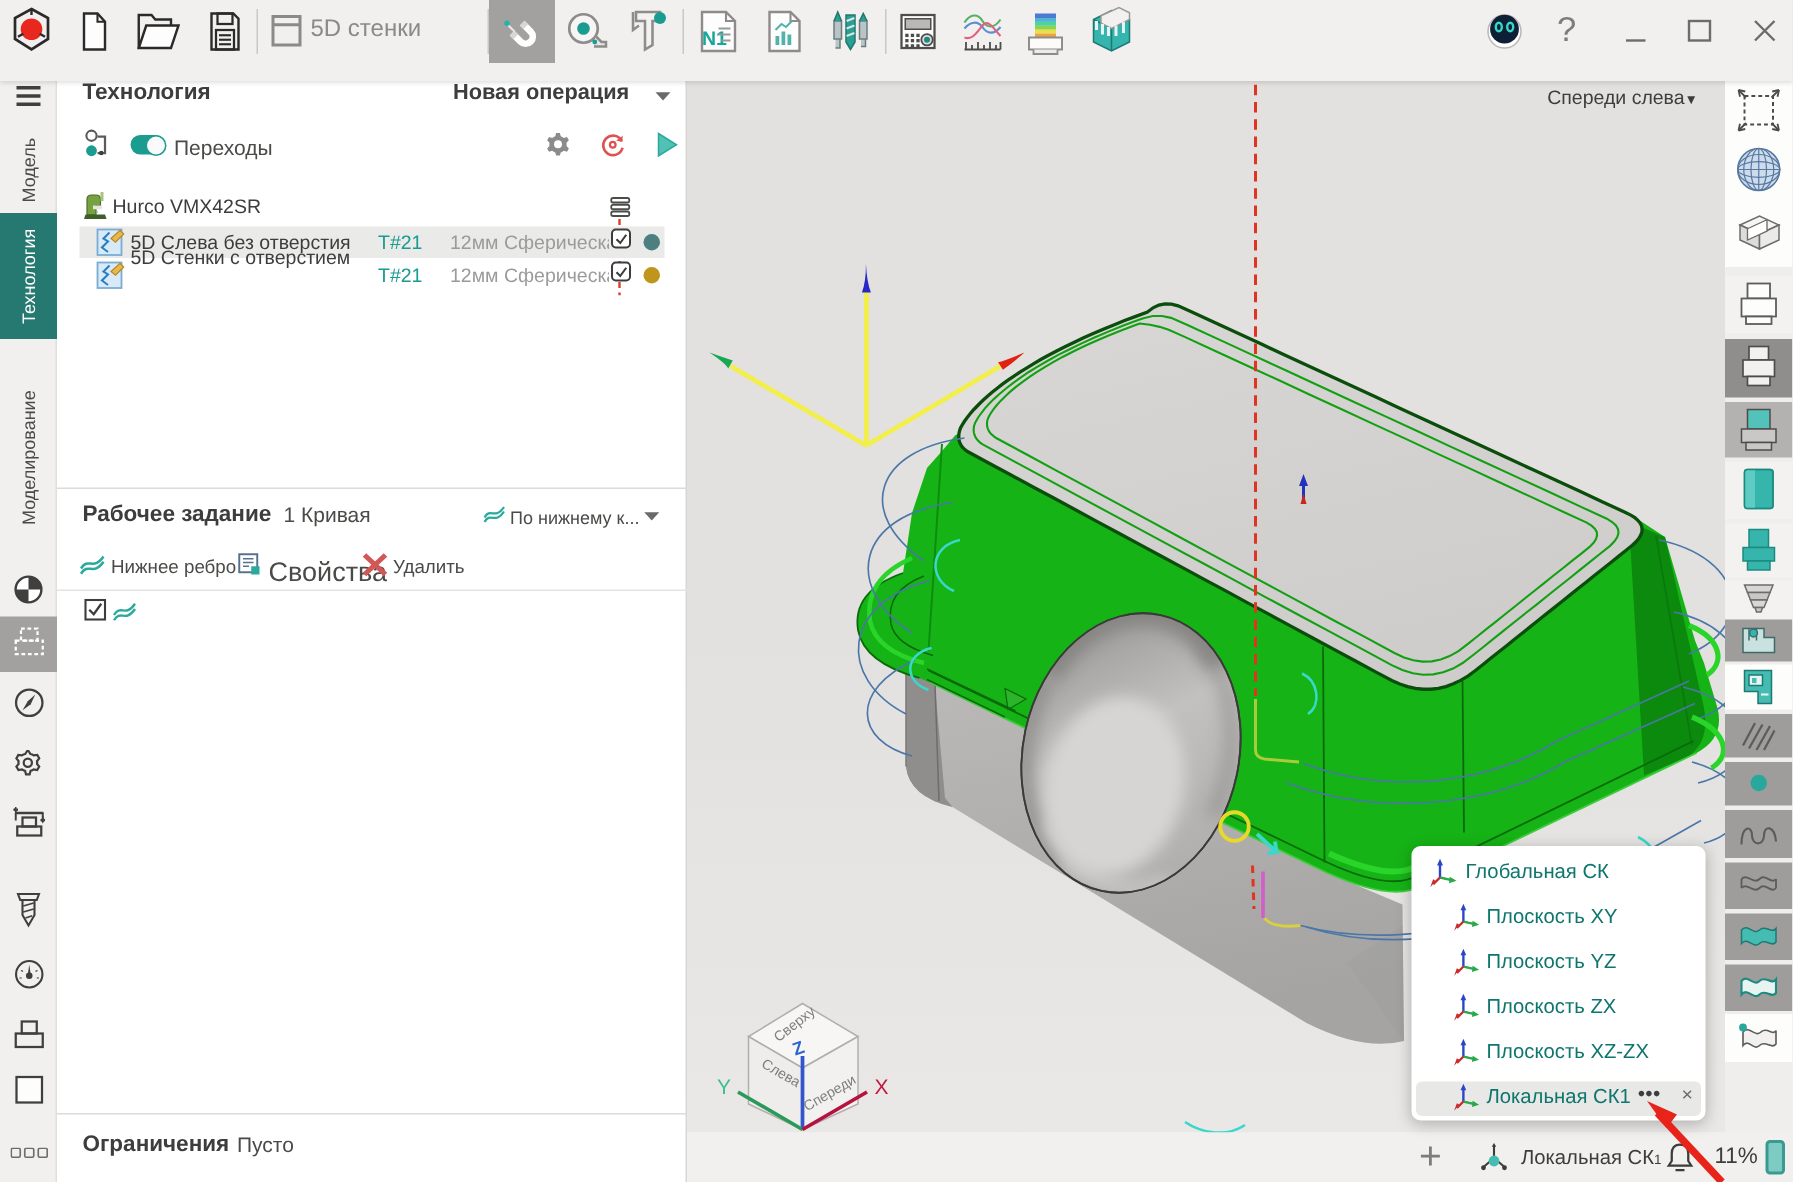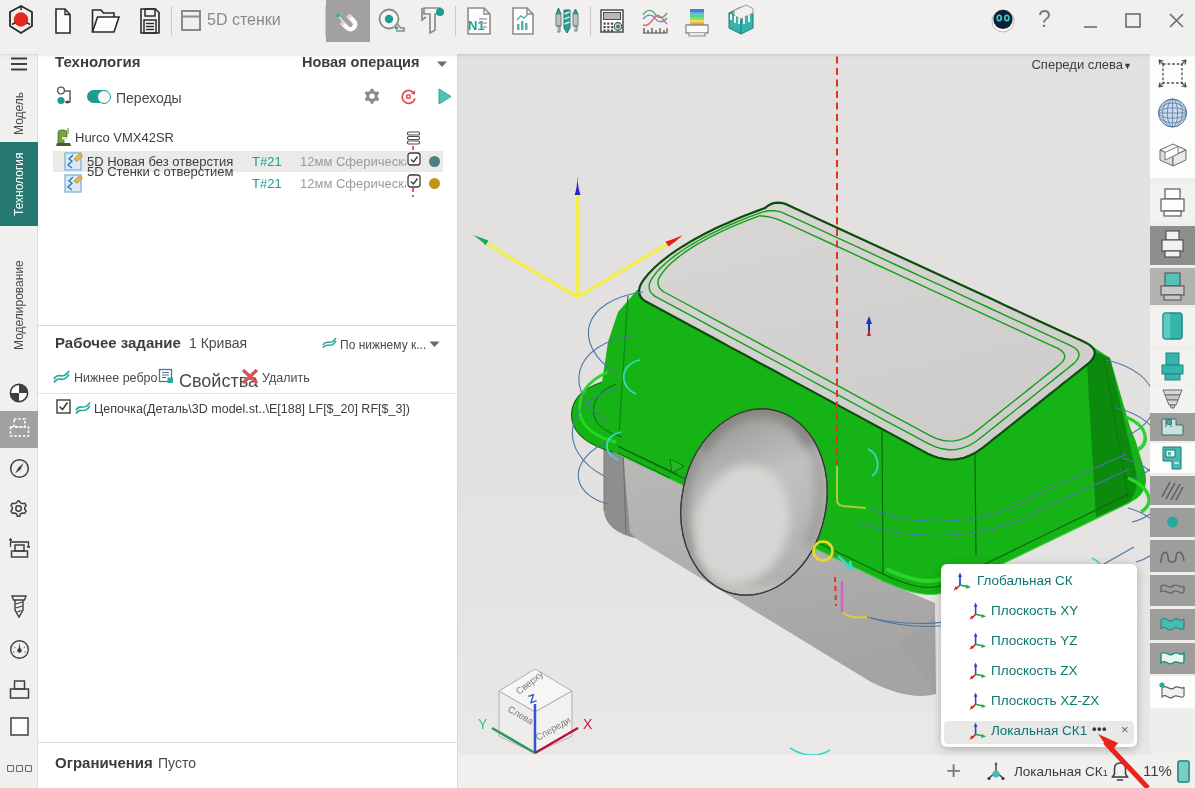--- a/index.html
+++ b/index.html
@@ -311,21 +311,21 @@
   <svg class="abs" style="left:373px; top:104px" width="4" height="51" viewBox="0 0 4 51">
     <line x1="2" y1="0" x2="2" y2="51" stroke="#e03a2a" stroke-width="1.6" stroke-dasharray="4 3"></line>
   </svg>
 
   <div class="abs row-sel" style="left:15px; top:109px; width:390px; height:21px;"></div>
   <svg class="abs" style="left:26px; top:109px" width="20" height="20" viewBox="0 0 20 20">
     <rect x="1" y="2" width="16" height="17" fill="#d8eaf8" stroke="#7aadd2" stroke-width="1.2"></rect>
     <path d="M9 4 L5 8 L8 10 L4 14 L8 17" fill="none" stroke="#2a7fc2" stroke-width="1.4"></path>
     <path d="M10 8 L16 2.5 L18.5 5 L13 10.5 Z" fill="#e8b84a" stroke="#b8862a" stroke-width="0.8"></path>
   </svg>
-  <div class="abs t13" style="left:49px; top:112px;">5D Новая без отверстия</div>
+  <div class="abs t13" style="left:49px; top:112px;">5D Слева без отверстия</div>
   <div class="abs t13 teal" style="left:214px; top:112px;">T#21</div>
   <div class="abs t13 gray" style="left:262px; top:112px; width:106px; overflow:hidden; white-space:nowrap;">12мм Сферическа</div>
   <svg class="abs" style="left:369px; top:110px" width="15" height="15" viewBox="0 0 15 15">
     <rect x="1" y="1" width="12" height="12" rx="2.5" fill="#fff" stroke="#3d3d3d" stroke-width="1.3"></rect>
     <path d="M4 7.5 L6.5 10 L10.5 4.5" fill="none" stroke="#3d3d3d" stroke-width="1.4"></path>
   </svg>
   <div class="abs" style="left:391px; top:114px; width:11px; height:11px; border-radius:50%; background:#4e7f80;"></div>
   <svg class="abs" style="left:26px; top:131px" width="20" height="20" viewBox="0 0 20 20">
     <rect x="1" y="2" width="16" height="17" fill="#d8eaf8" stroke="#7aadd2" stroke-width="1.2"></rect>
     <path d="M9 4 L5 8 L8 10 L4 14 L8 17" fill="none" stroke="#2a7fc2" stroke-width="1.4"></path>
@@ -370,21 +370,20 @@
   <div class="abs" style="left:0; top:351px; width:420px; height:1px; background:#e4e3e1;"></div>
 
   <svg class="abs" style="left:18px; top:357px" width="16" height="16" viewBox="0 0 16 16">
     <rect x="1" y="1" width="13" height="13" fill="#fff" stroke="#3d3d3d" stroke-width="1.4"></rect>
     <path d="M3.5 7.5 L6.5 10.5 L11.5 3.5" fill="none" stroke="#3d3d3d" stroke-width="1.5"></path>
   </svg>
   <svg class="abs" style="left:37px; top:358px" width="17" height="16" viewBox="0 0 17 16">
     <path d="M1 10 C5.5 2.5 8.5 12 15 2.5" fill="none" stroke="#2aa99c" stroke-width="1.6"></path>
     <path d="M1 13.5 C5.5 6 8.5 15.5 15 6" fill="none" stroke="#2aa99c" stroke-width="1.6"></path>
   </svg>
-  <div class="abs" style="left:56px; top:360px; font-size:12.5px; color:#3d3d3d;">Цепочка(Деталь\3D model.st..\E[188] LF[$_20] RF[$_3])</div>
 
   <div class="abs" style="left:0; top:700px; width:420px; height:1px; background:#dcdbd9;"></div>
   <div class="abs hdr" style="left:17px; top:712px;">Ограничения</div>
   <div class="abs" style="left:120px; top:713px; font-size:14px; color:#4a4a48;">Пусто</div>
 </div>
 <div class="abs" id="viewport">
 <svg width="692" height="713" viewBox="0 0 692 713">
   <defs>
     <linearGradient id="gbody" x1="0" y1="0" x2="0.25" y2="1">
       <stop offset="0" stop-color="#bbbab8"></stop>

